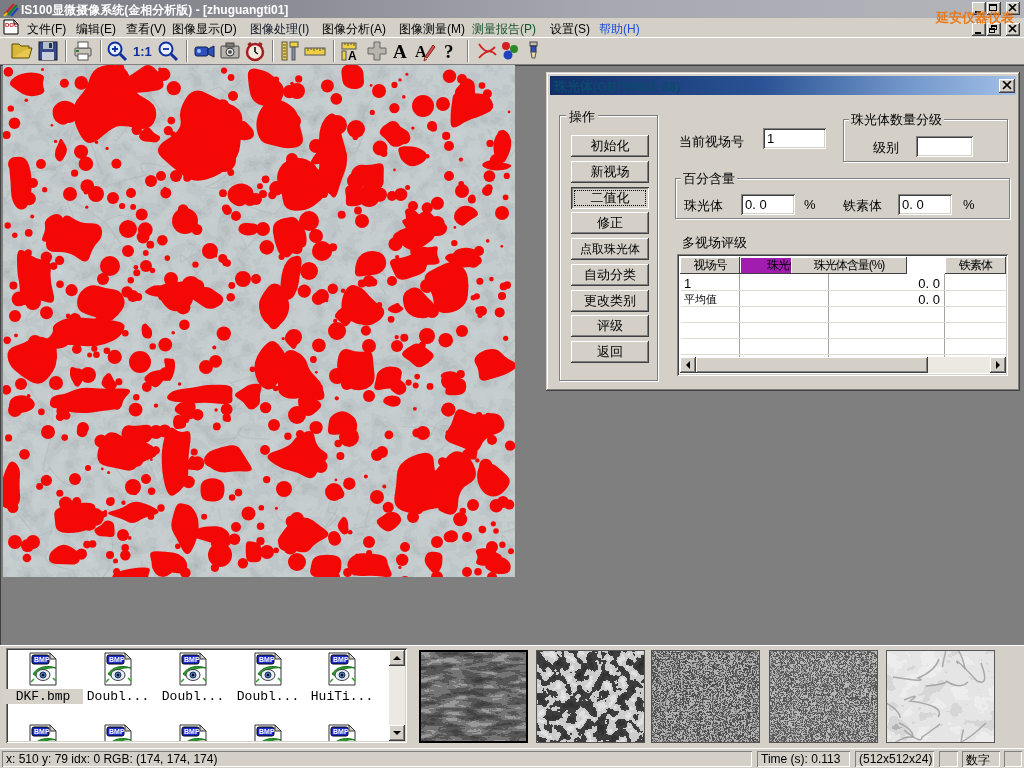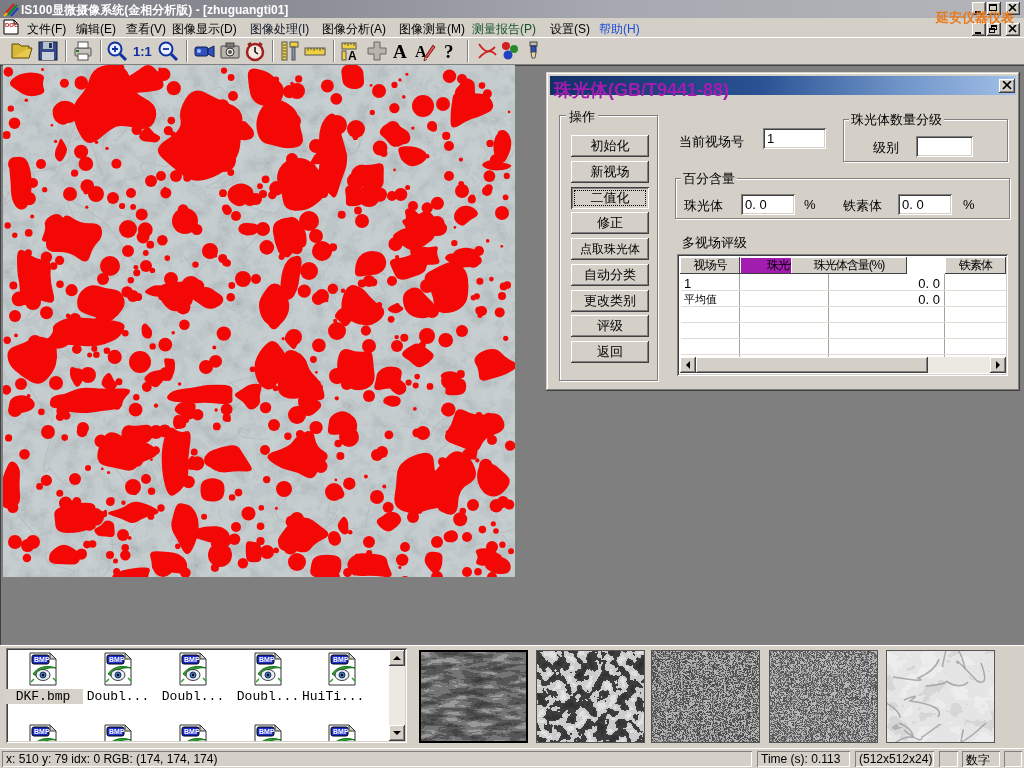--- a/index.html
+++ b/index.html
@@ -948,21 +948,21 @@
       <path d="M327.0 91.1Q331.8 93.1 327.0 95.0Q322.1 96.9 319.2 97.9Q316.4 98.9 311.1 99.5Q305.8 100.1 307.7 96.6Q309.7 93.1 310.6 91.5Q311.6 89.9 314.0 87.2Q316.4 84.5 319.3 86.8Q322.2 89.2 327.0 91.1Z" fill="#f40806"></path>
       <path d="M197.1 398.1Q200.3 400.0 198.3 402.9Q196.2 405.9 193.0 405.3Q189.8 404.6 187.2 404.7Q184.6 404.7 184.0 402.4Q183.5 400.0 184.1 397.6Q184.6 395.3 187.2 392.3Q189.8 389.2 191.8 392.7Q193.9 396.2 197.1 398.1Z" fill="#f40806"></path>
       <path d="M147.7 263.6Q149.8 265.8 149.0 269.7Q148.1 273.6 145.3 273.6Q142.4 273.6 140.7 272.0Q139.0 270.4 138.9 268.1Q138.7 265.8 138.6 263.2Q138.6 260.7 140.5 259.1Q142.4 257.5 144.0 259.5Q145.6 261.4 147.7 263.6Z" fill="#f40806"></path>
       <path d="M312.3 100.4Q314.1 102.7 313.7 105.9Q313.3 109.1 308.4 110.8Q303.6 112.6 298.8 110.8Q294.0 109.0 295.4 105.9Q296.9 102.7 296.7 100.4Q296.5 98.1 300.0 97.9Q303.6 97.7 307.1 97.9Q310.6 98.1 312.3 100.4Z" fill="#f40806"></path>
       <path d="M455.0 191.8Q455.7 193.5 456.6 196.4Q457.6 199.3 453.6 200.5Q449.6 201.7 447.6 199.1Q445.5 196.5 443.3 195.0Q441.2 193.5 442.6 191.5Q444.0 189.5 446.8 188.8Q449.6 188.0 451.9 189.1Q454.3 190.1 455.0 191.8Z" fill="#f40806"></path>
       <path d="M182.5 355.0Q183.6 357.1 183.1 359.9Q182.7 362.7 180.3 363.3Q177.8 363.9 174.8 364.1Q171.7 364.3 170.5 360.7Q169.4 357.1 170.6 353.6Q171.8 350.1 174.8 350.1Q177.8 350.1 179.7 351.5Q181.5 352.9 182.5 355.0Z" fill="#f40806"></path>
       <path d="M112.8 317.6Q115.1 320.0 112.8 322.5Q110.6 325.0 108.8 328.2Q107.0 331.4 105.5 327.8Q104.0 324.1 100.8 322.1Q97.5 320.0 99.1 315.6Q100.7 311.2 103.9 308.8Q107.0 306.4 108.7 310.8Q110.4 315.1 112.8 317.6Z" fill="#f40806"></path>
     </svg></div>
 <div class="abs" style="left:546px;top:72px;width:474px;height:319px;background:#d4d0c8;box-shadow:inset -1px -1px 0 #404040,inset 1px 1px 0 #d4d0c8,inset -2px -2px 0 #808080,inset 2px 2px 0 #fff"></div>
 <div class="abs" style="left:550px;top:76px;width:466px;height:19px;background:linear-gradient(90deg,#123068 0%,#2a5294 45%,#6f94c8 75%,#a2c0e8 100%)"></div>
-<div class="abs" style="left:554px;top:78px;font-size:18px;font-weight:bold;color:#a21caf">珠光体(GB/T9441-88)</div>
+<div class="abs" style="left:554px;top:78px;font-size:13px;font-weight:bold;color:#0c4a6e">珠光体(GB/T9441-88)</div>
 <div class="abs raised" style="left:999px;top:79px;width:16px;height:14px">
     <svg class="abs" style="left:3px;top:2px" width="10" height="9">
       <path d="M1 0 L5 4 L9 0 M1 8 L5 4 L9 8" stroke="#000" stroke-width="1.7" fill="none"></path>
     </svg>
   </div>
 <div class="abs etch" style="left:559px;top:115px;width:99px;height:266px"></div>
 <div class="abs" style="left:566px;top:108px;font-size:13px;background:#d4d0c8;padding:0 3px">操作</div>
 <div class="abs raised" style="left:571px;top:135px;width:78px;height:22px;display:flex;align-items:center;justify-content:center;font-size:13px;letter-spacing:0;white-space:nowrap">初始化</div>
 <div class="abs raised" style="left:571px;top:161px;width:78px;height:22px;display:flex;align-items:center;justify-content:center;font-size:13px;letter-spacing:0;white-space:nowrap">新视场</div>
 <div class="abs pressed" style="left:571px;top:187px;width:78px;height:22px;outline:1px dotted #000;outline-offset:-4px;display:flex;align-items:center;justify-content:center;font-size:13px;letter-spacing:0;white-space:nowrap">二值化</div>
@@ -1066,21 +1066,21 @@
     <path d="M4 1 h20 l6 6 v26 h-26 z" fill="#fff" stroke="#333"></path>
     <path d="M24 1 l6 6 h-6 z" fill="#d4d0c8" stroke="#333"></path>
     <rect x="6" y="3" width="17" height="9" rx="2" fill="#1b2cc8" stroke="#000"></rect>
     <text x="8" y="10" font-size="7" font-weight="bold" fill="#fff" font-family="Liberation Sans">BMP</text>
     <path d="M7 22 C12 14 22 13 30 16 C24 15 14 17 10 24 Z" fill="#2ca02c" stroke="#1a701a"></path>
     <ellipse cx="17" cy="23" rx="7" ry="5.5" fill="#e8f0f8" stroke="#404040"></ellipse>
     <circle cx="17" cy="23" r="3" fill="#4878c0" stroke="#203050"></circle>
     <circle cx="17" cy="23" r="1.2" fill="#000"></circle>
     <path d="M8 27 l-3 3 M27 26 l3 3" stroke="#2ca02c" stroke-width="1.5"></path>
   </svg>
-<div class="abs" style="left:302px;top:689px;width:80px;font-size:13px;font-family:'Liberation Mono',monospace;white-space:nowrap">HuiTi...</div>
+<div class="abs" style="left:302px;top:689px;width:80px;text-align:center;font-size:13px;font-family:'Liberation Mono',monospace;white-space:nowrap">HuiTi...</div>
 <svg class="abs" style="left:26px;top:724px" width="34" height="17" viewBox="0 0 34 17">
     <path d="M4 1 h20 l6 6 v26 h-26 z" fill="#fff" stroke="#333"></path>
     <path d="M24 1 l6 6 h-6 z" fill="#d4d0c8" stroke="#333"></path>
     <rect x="6" y="3" width="17" height="9" rx="2" fill="#1b2cc8" stroke="#000"></rect>
     <text x="8" y="10" font-size="7" font-weight="bold" fill="#fff" font-family="Liberation Sans">BMP</text>
     <path d="M7 22 C12 14 22 13 30 16 C24 15 14 17 10 24 Z" fill="#2ca02c" stroke="#1a701a"></path>
     <ellipse cx="17" cy="23" rx="7" ry="5.5" fill="#e8f0f8" stroke="#404040"></ellipse>
     <circle cx="17" cy="23" r="3" fill="#4878c0" stroke="#203050"></circle>
     <circle cx="17" cy="23" r="1.2" fill="#000"></circle>
     <path d="M8 27 l-3 3 M27 26 l3 3" stroke="#2ca02c" stroke-width="1.5"></path>

